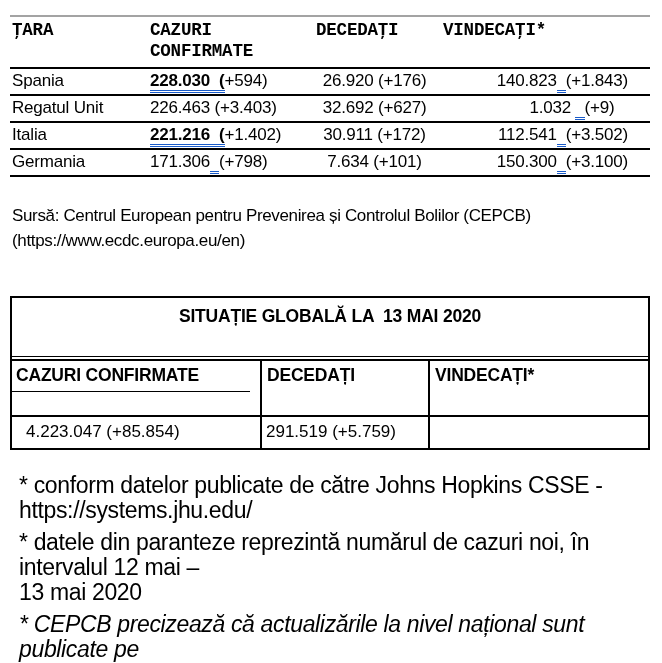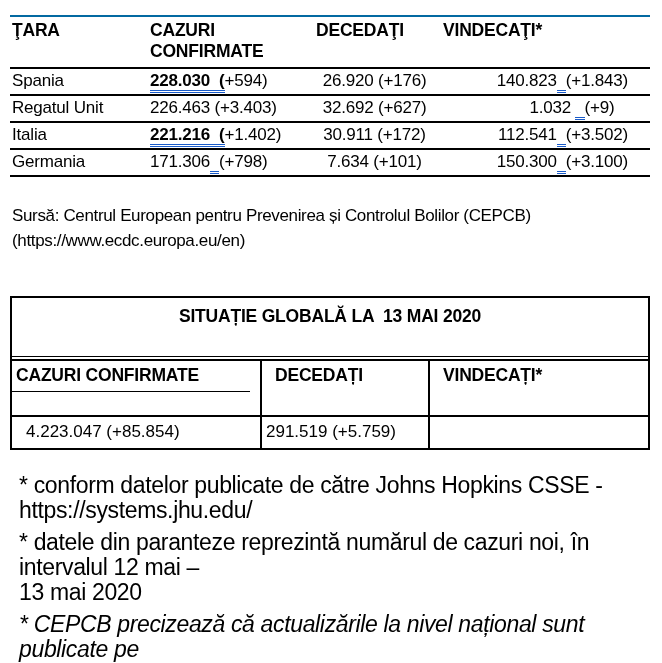--- a/index.html
+++ b/index.html
@@ -13,21 +13,21 @@
   .page { padding: 15px 10px 0 10px; width: 642px; box-sizing: border-box; }
 
   
   table.t1 {
     border-collapse: collapse;
     table-layout: fixed;
     width: 640px;
     font-size: 17px;
     letter-spacing: -0.2px;
   }
-  table.t1 thead tr { border-top: 2px solid #0369a1; border-bottom: 2px solid #000; }
+  table.t1 thead tr { border-top: 2px solid #a3a3a3; border-bottom: 2px solid #000; font-family: Liberation Mono, monospace; }
   table.t1 tbody tr { border-bottom: 2px solid #000; }
   table.t1 th {
     text-align: left; vertical-align: top;
     font-size: 17.5px; font-weight: 700;
     padding: 3px 0 5px 2px; line-height: 21px;
   }
   table.t1 td {
     white-space: pre;
     padding: 2px 0 3px 2px;
     line-height: 20px; height: 20px;
@@ -75,21 +75,21 @@
   .t2-row.head { margin-top: 2px; min-height: 56px; font-weight: 700; font-size: 17.5px; letter-spacing: -0.2px; }
   .t2c { box-sizing: border-box; }
   .t2c.c1 { width: 250px; border-right: 2px solid #000; }
   .t2c.c2 { width: 168px; border-right: 2px solid #000; }
   .t2c.c3 { flex: 1; }
   .head .h-underline {
     margin: 0 10px 0 0;
     padding: 4px 0 5px 4px;
     border-bottom: 1px solid #000;
   }
-  .head .h-plain { padding: 4px 0 5px 13px; }
+  .head .h-plain { padding: 4px 0 5px 5px; }
   .t2-row.vals .t2c { padding: 5px 0 6px 4px; white-space: pre; }
   .t2-row.vals .t2c.c1 { padding-left: 14px; }
 
   
   .footnotes { margin: 23px 0 0 2px; }
   p.fn {
     margin: 7px;
     font-size: 23px; line-height: 25px;
     letter-spacing: -0.35px;
     white-space: pre-wrap;

